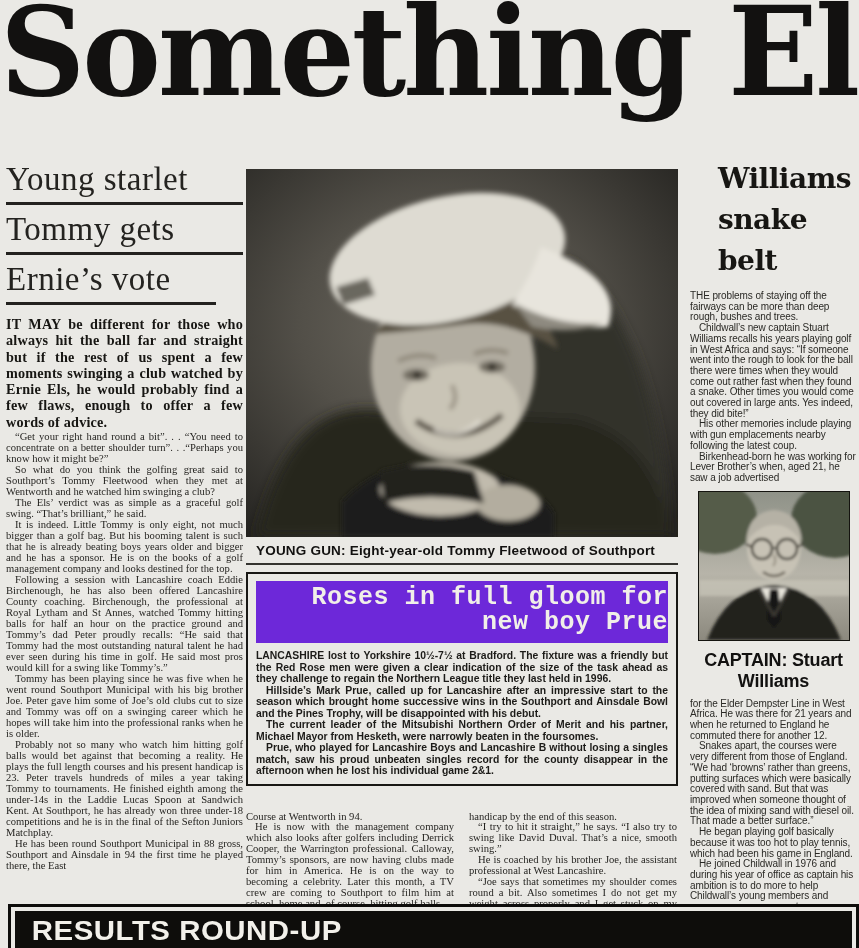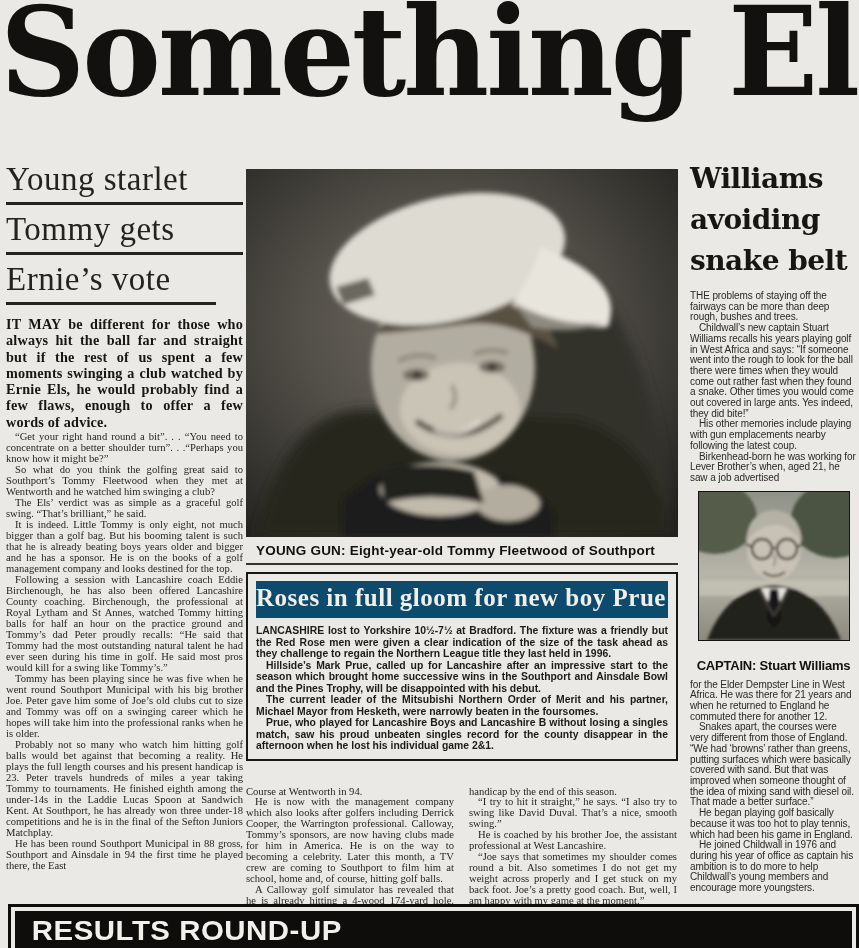--- a/index.html
+++ b/index.html
@@ -35,22 +35,22 @@
   
   .center-col{position:absolute;left:246px;top:169px;width:432px;}
   .tommy-photo{display:block;width:432px;height:368px;}
   .caption-young{
     font-family:"Liberation Sans",sans-serif;font-weight:bold;
     font-size:13.5px;margin:6px 0 5px 10px;letter-spacing:.2px;color:#121110;
   }
   .center-rule{border:0;border-top:2px solid #34332f;margin:0 0 7px 0;}
   .roses-box{border:2px solid #181714;padding:7px 8px 7px;}
   .roses-head{
-    background:#0c4a6e;color:#f1efe8;text-align:left;
-    font-family:Liberation Serif, serif;font-weight:bold;font-size:25px;
+    background:#6d28d9;color:#f1efe8;text-align:right;
+    font-family:Liberation Mono, monospace;font-weight:bold;font-size:25px;
     line-height:25px;padding:4px 0 8px;letter-spacing:.5px;
   }
   .roses-body{margin-top:7px;}
   .roses-body p{
     font-family:"Liberation Sans",sans-serif;font-weight:bold;
     font-size:10.4px;line-height:11.5px;text-align:justify;margin:0;
     text-indent:10px;color:#1c1b18;
   }
   .roses-body p:first-child{text-indent:0;}
   .continuation{display:flex;gap:15px;margin-top:26px;}
@@ -62,34 +62,34 @@
   .cont-col p.noind{text-indent:0;}
   .montgomerie{
     font-family:"Liberation Sans",sans-serif;font-weight:bold;
     font-size:15.5px;letter-spacing:-.2px;white-space:nowrap;
     margin-top:9px;color:#131210;
   }
   
   .right-col{position:absolute;left:690px;top:158px;width:167px;}
   .rhead-line{
     font-family:"DejaVu Serif",serif;font-weight:bold;font-size:28px;
-    line-height:41px;letter-spacing:-.5px;color:#171613;
+    line-height:41px;letter-spacing:-.5px;color:#171613;margin-left:28px;
   }
   .right-body{margin-top:10px;}
   .right-body p, .right-body2 p{
     font-family:"Liberation Sans",sans-serif;font-size:10px;
     line-height:10.7px;margin:0;text-indent:9px;color:#2a2925;
     letter-spacing:-.1px;
   }
   .right-body p:first-child{text-indent:0;}
   .right-body2 p:first-child{text-indent:0;}
   .captain-photo{display:block;width:150px;height:148px;border:1px solid #14130f;margin:7px 0 0 8px;}
   .caption-captain{
-    font-family:"Liberation Sans",sans-serif;font-weight:bold;font-size:13px;
-    margin:17px 0 7px;text-align:center;color:#121110;letter-spacing:-.2px;
+    font-family:"Liberation Sans",sans-serif;font-weight:bold;font-size:18px;
+    margin:9px 0 7px;text-align:center;color:#121110;letter-spacing:-.2px;
   }
   
   .results{
     position:absolute;left:8px;top:904px;width:837px;height:58px;
     border:3px solid #0e0d0b;padding:4px;background:#eae9e5;
   }
   .results-bar{background:#0e0d0b;height:100%;display:flex;align-items:flex-start;}
   .results-title{
     color:#f2f0ea;font-family:"Liberation Sans",sans-serif;font-weight:bold;
     font-size:28px;letter-spacing:.5px;padding:4px 0 0 16px;
@@ -203,21 +203,20 @@
         <p>“Joe says that sometimes my shoulder comes round a bit. Also sometimes I do not get my weight across properly and I get stuck on my back foot. Joe’s a pretty good coach. But, well, I am happy with my game at the moment.”</p>
         <p>Well, if it impressed Ernie Els. . .</p>
         <div class="montgomerie">Montgomerie triumphs – See P28</div>
       </div>
     </div>
   </div>
 
   <div class="right-col">
     <div>
       <div class="rhead-line">Williams</div>
-      <div class="rhead-line">avoiding</div>
       <div class="rhead-line">snake belt</div>
     </div>
     <div class="right-body">
       <p>THE problems of staying off the fairways can be more than deep rough, bushes and trees.</p>
       <p>Childwall’s new captain Stuart Williams recalls his years playing golf in West Africa and says: “If someone went into the rough to look for the ball there were times when they would come out rather fast when they found a snake. Other times you would come out covered in large ants. Yes indeed, they did bite!”</p>
       <p>His other memories include playing with gun emplacements nearby following the latest coup.</p>
       <p>Birkenhead-born he was working for Lever Brother’s when, aged 21, he saw a job advertised</p>
     </div>
 
     <svg class="captain-photo" viewBox="0 0 150 148" xmlns="http://www.w3.org/2000/svg" role="img">

